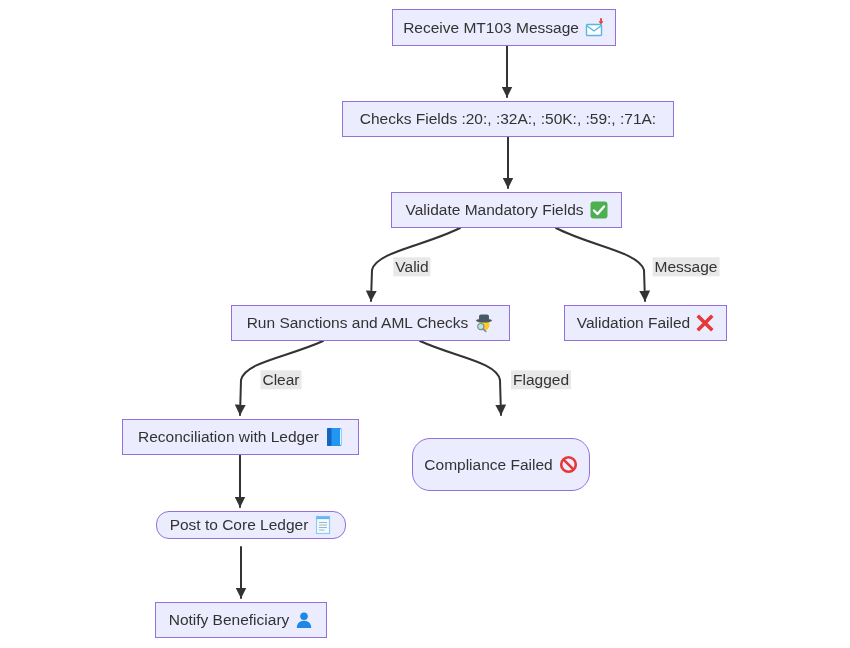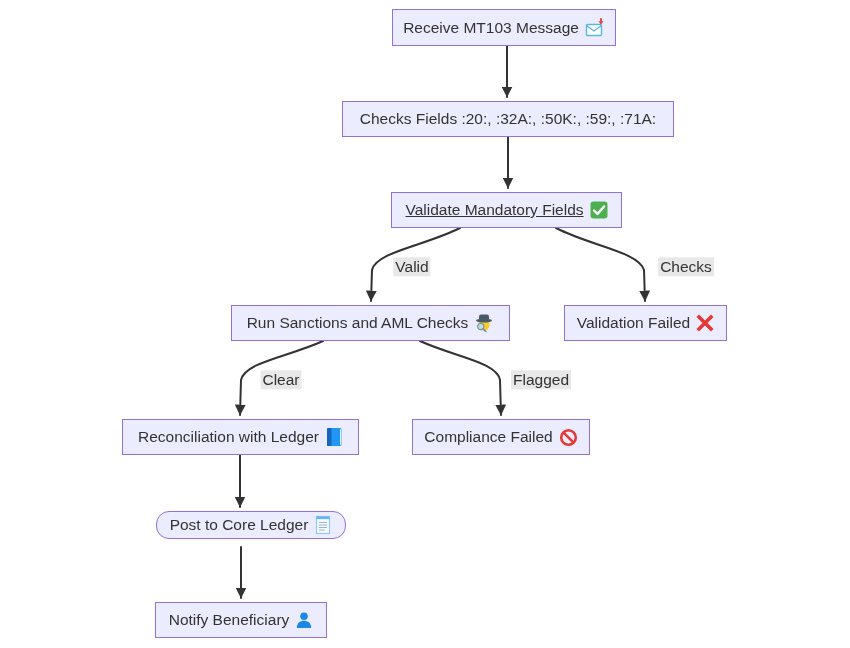--- a/index.html
+++ b/index.html
@@ -79,21 +79,21 @@
       <path d="M1.5,7.5 L9,13 L16.5,7.5" fill="none" stroke="#56b7e0" stroke-width="1.4"></path>
       <rect x="15.1" y="0.2" width="1.8" height="3.2" fill="#e53935"></rect>
       <path d="M13.5,3.2 L18.5,3.2 L16,6.6 Z" fill="#e53935"></path>
     </svg>
   </div>
 
   <div class="node" style="left:342px; top:101px; width:332px; height:36px;">
     <span>Checks Fields :20:, :32A:, :50K:, :59:, :71A:</span>
   </div>
 
-  <div class="node" style="left:391px; top:192px; width:231px; height:36px;text-decoration:underline;">
+  <div class="node" style="left:391px; top:192px; width:231px; height:36px;">
     <span>Validate Mandatory Fields</span>
     <svg class="icon" width="18" height="18" viewBox="0 0 18 18">
       <rect x="0.5" y="0.5" width="17" height="17" rx="3" fill="#4caf50"></rect>
       <path d="M4,9.5 L7.5,13 L14,5.5" fill="none" stroke="#ffffff" stroke-width="2.4" stroke-linecap="round" stroke-linejoin="round"></path>
     </svg>
   </div>
 
   <div class="node" style="left:231px; top:305px; width:279px; height:36px;">
     <span>Run Sanctions and AML Checks</span>
     <svg class="icon" width="20" height="20" viewBox="0 0 20 20">
@@ -114,21 +114,21 @@
 
   <div class="node" style="left:122px; top:419px; width:237px; height:36px;">
     <span>Reconciliation with Ledger</span>
     <svg class="icon" width="18" height="20" viewBox="0 0 18 20">
       <rect x="2" y="1" width="14.5" height="18" rx="1.5" fill="#2196f3"></rect>
       <rect x="2" y="1" width="4.5" height="18" rx="1" fill="#1565c0"></rect>
       <rect x="15" y="2.2" width="1.2" height="15.6" fill="#e3f2fd"></rect>
     </svg>
   </div>
 
-  <div class="node" style="left:412px; top:419px; width:178px; height:36px;">
+  <div class="node" style="left:412px; top:438px; width:178px; height:53px;border-radius:18px;">
     <span>Compliance Failed</span>
     <svg class="icon" width="19" height="19" viewBox="0 0 19 19">
       <circle cx="9.5" cy="9.5" r="7.3" fill="none" stroke="#e53935" stroke-width="2.6"></circle>
       <path d="M4.6,4.6 L14.4,14.4" stroke="#e53935" stroke-width="2.6"></path>
     </svg>
   </div>
 
   <div class="node" style="left:156px; top:511px; width:190px; height:28px;border-radius:13px;">
     <span>Post to Core Ledger</span>
     <svg class="icon" width="18" height="20" viewBox="0 0 18 20">
@@ -140,17 +140,17 @@
 
   <div class="node" style="left:155px; top:602px; width:172px; height:36px;">
     <span>Notify Beneficiary</span>
     <svg class="icon" width="18" height="18" viewBox="0 0 18 18">
       <circle cx="9" cy="5.2" r="3.8" fill="#1e88e5"></circle>
       <path d="M1.8,17 C1.8,12 5,9.8 9,9.8 C13,9.8 16.2,12 16.2,17 Z" fill="#1e88e5"></path>
     </svg>
   </div>
 
   <div class="edge-label" style="left:371px; top:267px;">Valid</div>
-  <div class="edge-label" style="left:645px; top:267px;">Checks</div>
+  <div class="edge-label" style="left:645px; top:267px;">Message</div>
   <div class="edge-label" style="left:240px; top:380px;">Clear</div>
   <div class="edge-label" style="left:500px; top:380px;">Flagged</div>
 
 </div>
 
 </body></html>

